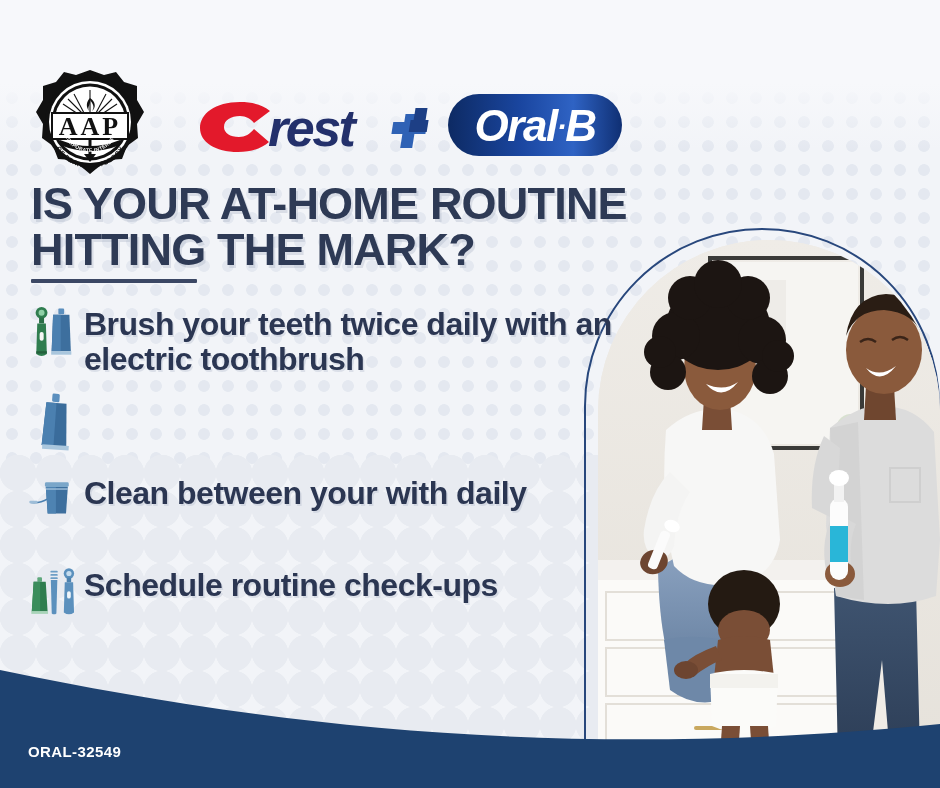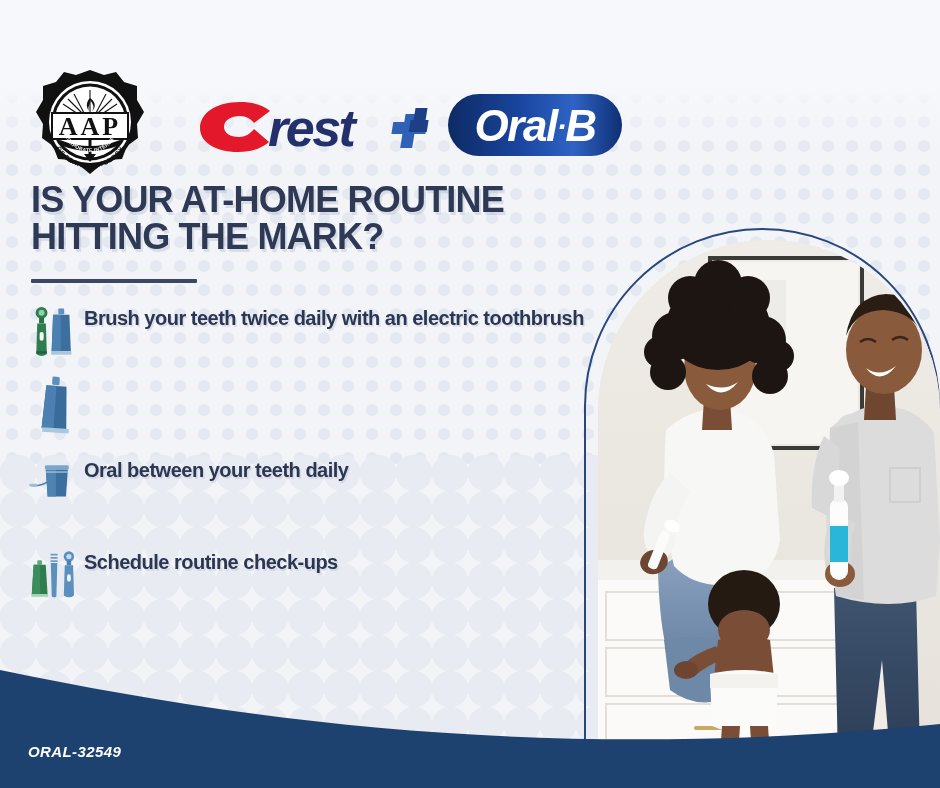--- a/index.html
+++ b/index.html
@@ -29,37 +29,37 @@
     position:absolute;left:0;top:0;width:940px;height:150px;
     background:linear-gradient(to bottom,#f7f8fb 55%,rgba(247,248,251,0) 100%);
   }
   
   .logo-row{position:absolute;left:0;top:30px;width:940px;height:110px;}
   .aap{position:absolute;left:34px;top:38px;width:112px;height:108px;}
   .crest-oralb{position:absolute;left:182px;top:56px;width:440px;height:78px;}
   
   .headline{
     position:absolute;left:31px;top:181px;width:650px;
-    font-size:36px;line-height:1.03;font-weight:bold;
+    font-size:45px;line-height:1.03;font-weight:bold;
     letter-spacing:-0.8px;
     color:#2e3a55;
     text-shadow:2px 3px 0 rgba(160,170,190,0.30);
     z-index:5;
   }
   .headline .l2{display:block;}
   .divider{
     position:absolute;left:31px;top:279px;width:166px;height:4px;
     background:#3b4764;border-radius:1px;z-index:5;
   }
   
   .bullets{position:absolute;left:26px;top:306px;width:600px;z-index:6;}
   .bullet{position:relative;display:flex;align-items:flex-start;margin-bottom:12px;}
   .bullet .ico{flex:0 0 58px;width:58px;display:flex;justify-content:center;align-items:flex-start;}
   .bullet .btxt{
-    font-size:20px;line-height:1.10;font-weight:bold;
+    font-size:32px;line-height:1.10;font-weight:bold;
     color:#2b3652;letter-spacing:-0.5px;
     text-shadow:1.5px 2px 0 rgba(165,175,195,0.30);
     padding-top:1px;
   }
   #b1{margin-bottom:14px;}
   #b2{margin-bottom:18px;}
   #b3{margin-bottom:20px;}
   #b4{margin-bottom:0;margin-top:48px;}
   
   .photo-wrap{
@@ -76,21 +76,21 @@
     border-radius:171px 171px 0 0;
     overflow:hidden;
     background:#ece9e4;
   }
   .photo-clip svg{display:block;}
   
   .footer-wave{position:absolute;left:0;bottom:0;width:940px;height:160px;z-index:7;}
   .footer-code{
     position:absolute;left:28px;bottom:28px;
     font-size:15px;font-weight:bold;color:#ffffff;
-    letter-spacing:0.4px;z-index:8;font-style:italic;
+    letter-spacing:0.4px;z-index:8;
   }
 </style>
 </head>
 <body>
 
 <div id="poster">
 
   <div class="dots-sparse"></div>
   <div class="dots-dense"></div>
   <div class="bg-fade-top"></div>
@@ -226,21 +226,21 @@
 
           <path d="M2 30 Q12 31 20 26 Q26 22 29 14" stroke="#4b80b0" stroke-width="1.8" fill="none"></path>
           <rect x="0" y="28" width="9" height="3" rx="1.2" fill="#9dbdd8"></rect>
 
           <rect x="17" y="8" width="26" height="5" rx="1.6" fill="#7aa6c9"></rect>
           <path d="M18 13 L42 13 L40 42 L20 42 Z" fill="#3d6f9e"></path>
           <path d="M18 13 L29 13 L29 42 L20 42 Z" fill="#4e83b2"></path>
           <rect x="18" y="14.5" width="24" height="1.6" fill="#9dbdd8"></rect>
         </svg>
       </div>
-      <div class="btxt">Oral between your teeth daily</div>
+      <div class="btxt">Clean between your with daily</div>
     </div>
 
     <div class="bullet" id="b4">
       <div class="ico">
         <svg viewBox="0 0 58 56" width="54" height="52">
 
           <rect x="10" y="11" width="5" height="5" rx="1" fill="#5fa87c"></rect>
           <path d="M6 16 L19 16 L21 48 L4 48 Z" fill="#2f7d4f"></path>
           <path d="M6 16 L13 16 L13 48 L4 48 Z" fill="#3b8d5c"></path>
           <rect x="3.5" y="47.5" width="18" height="3" fill="#a9d4b9"></rect>

